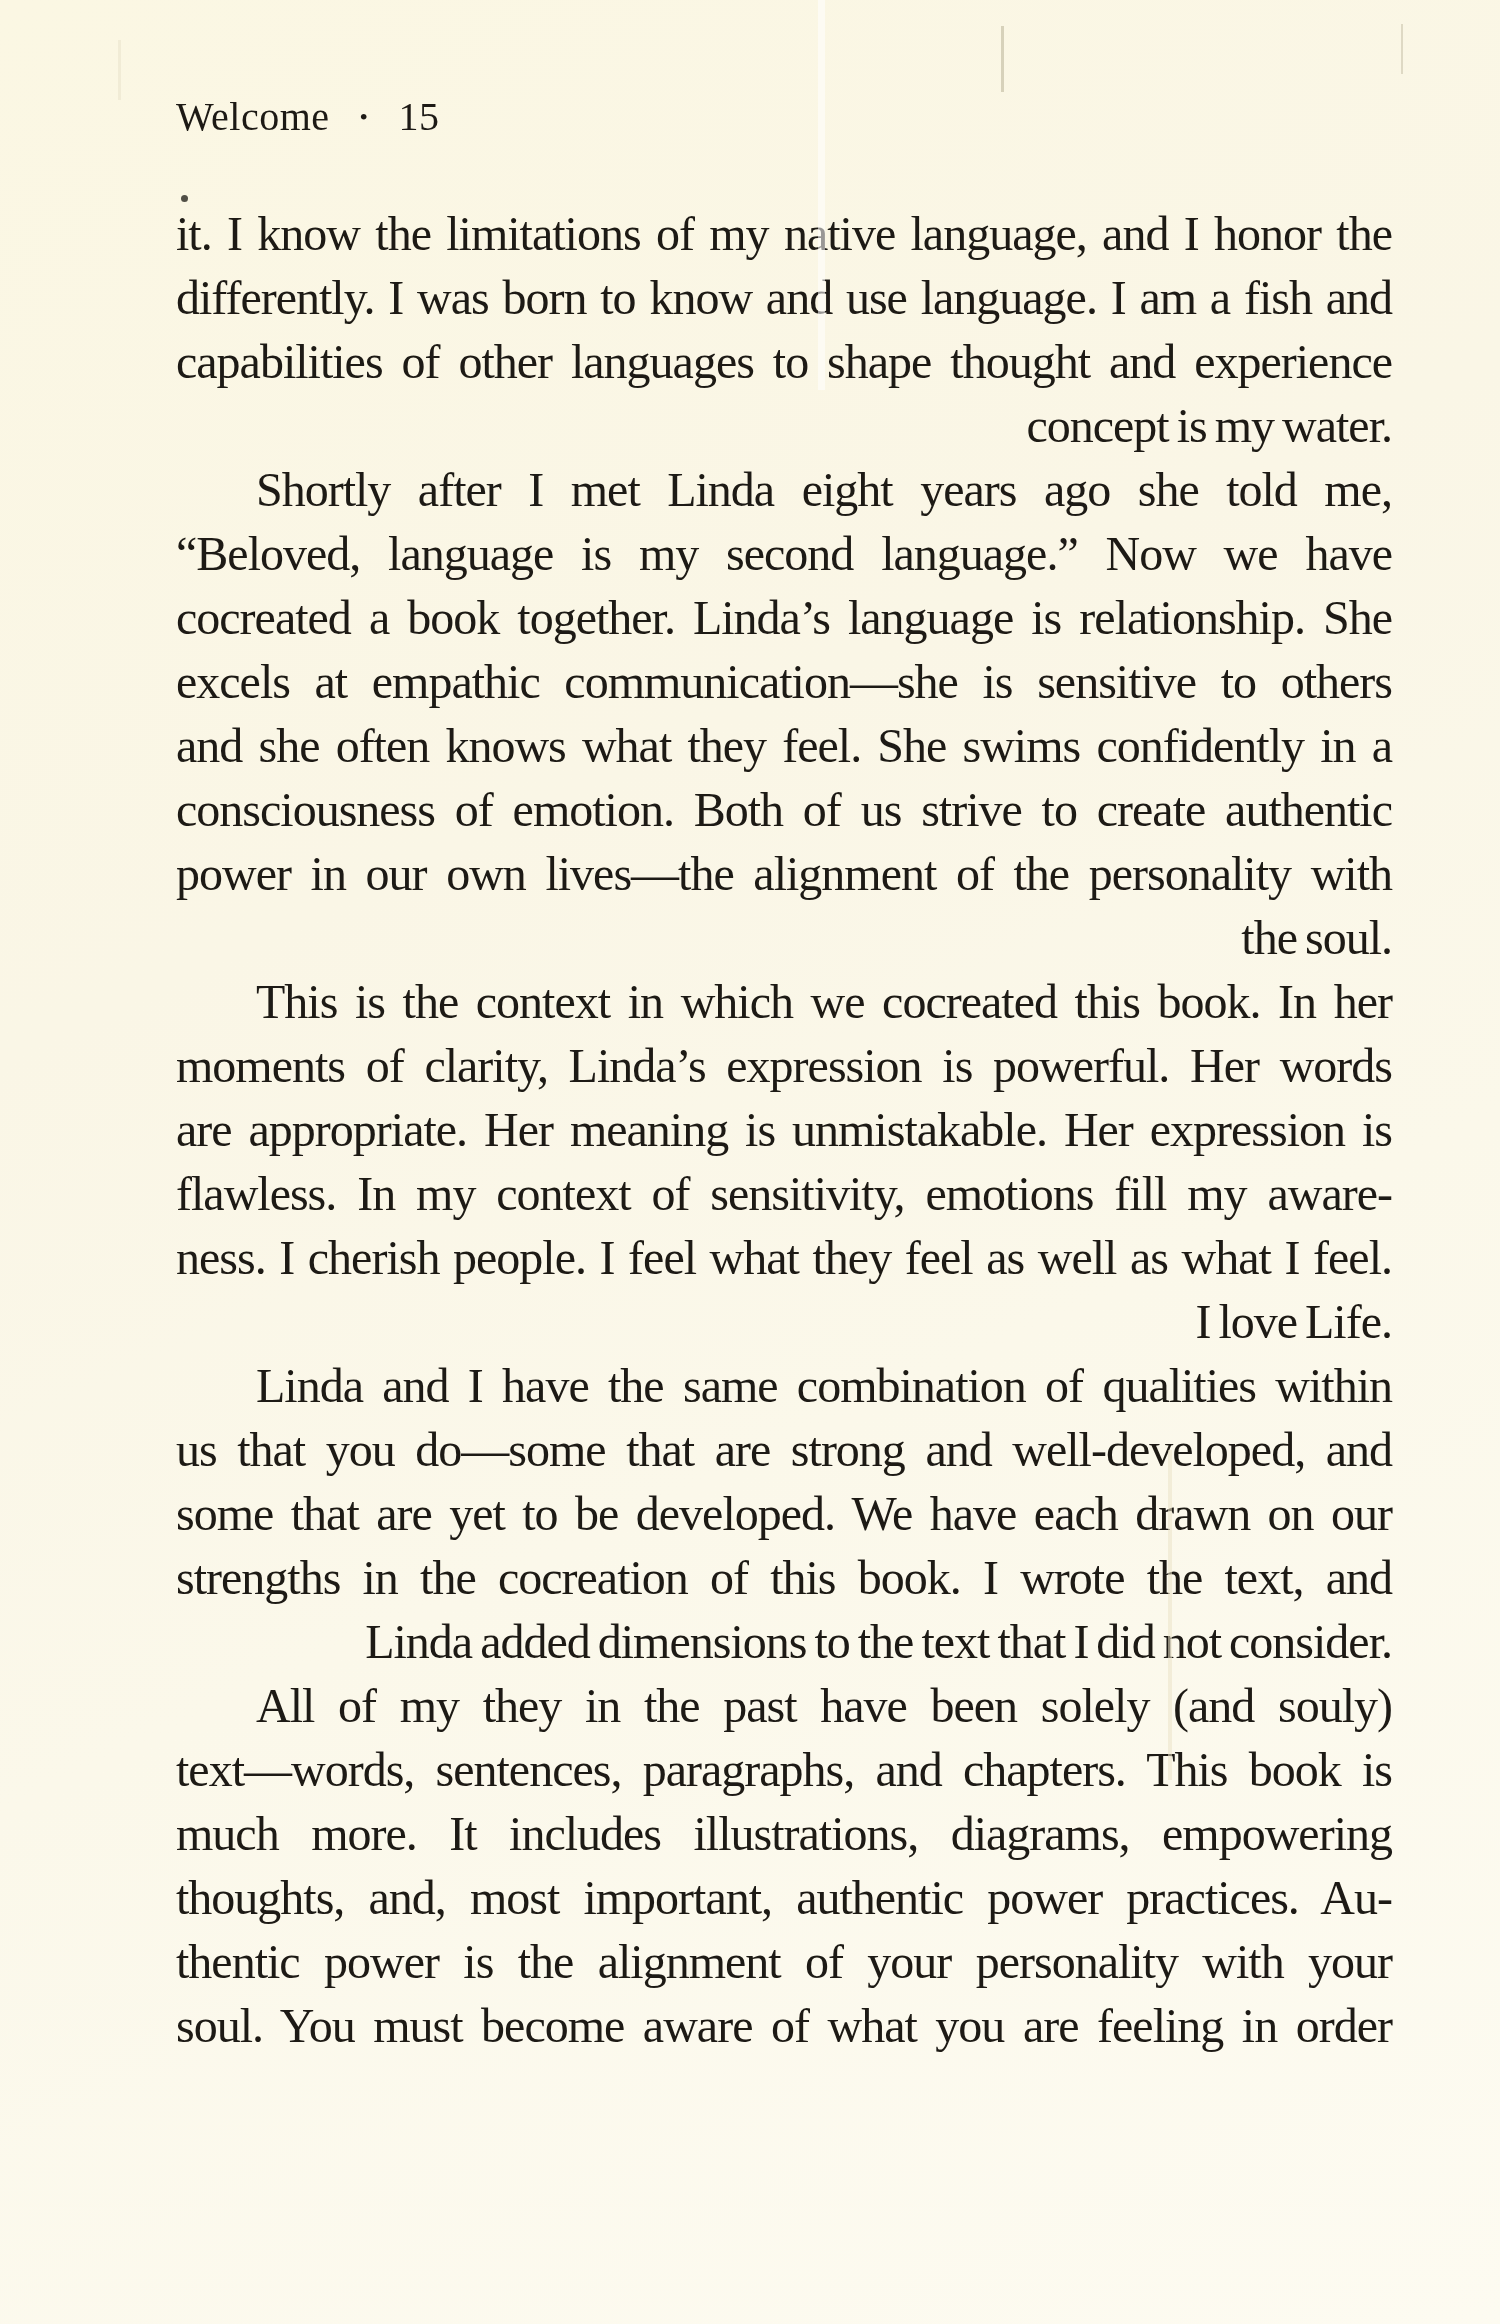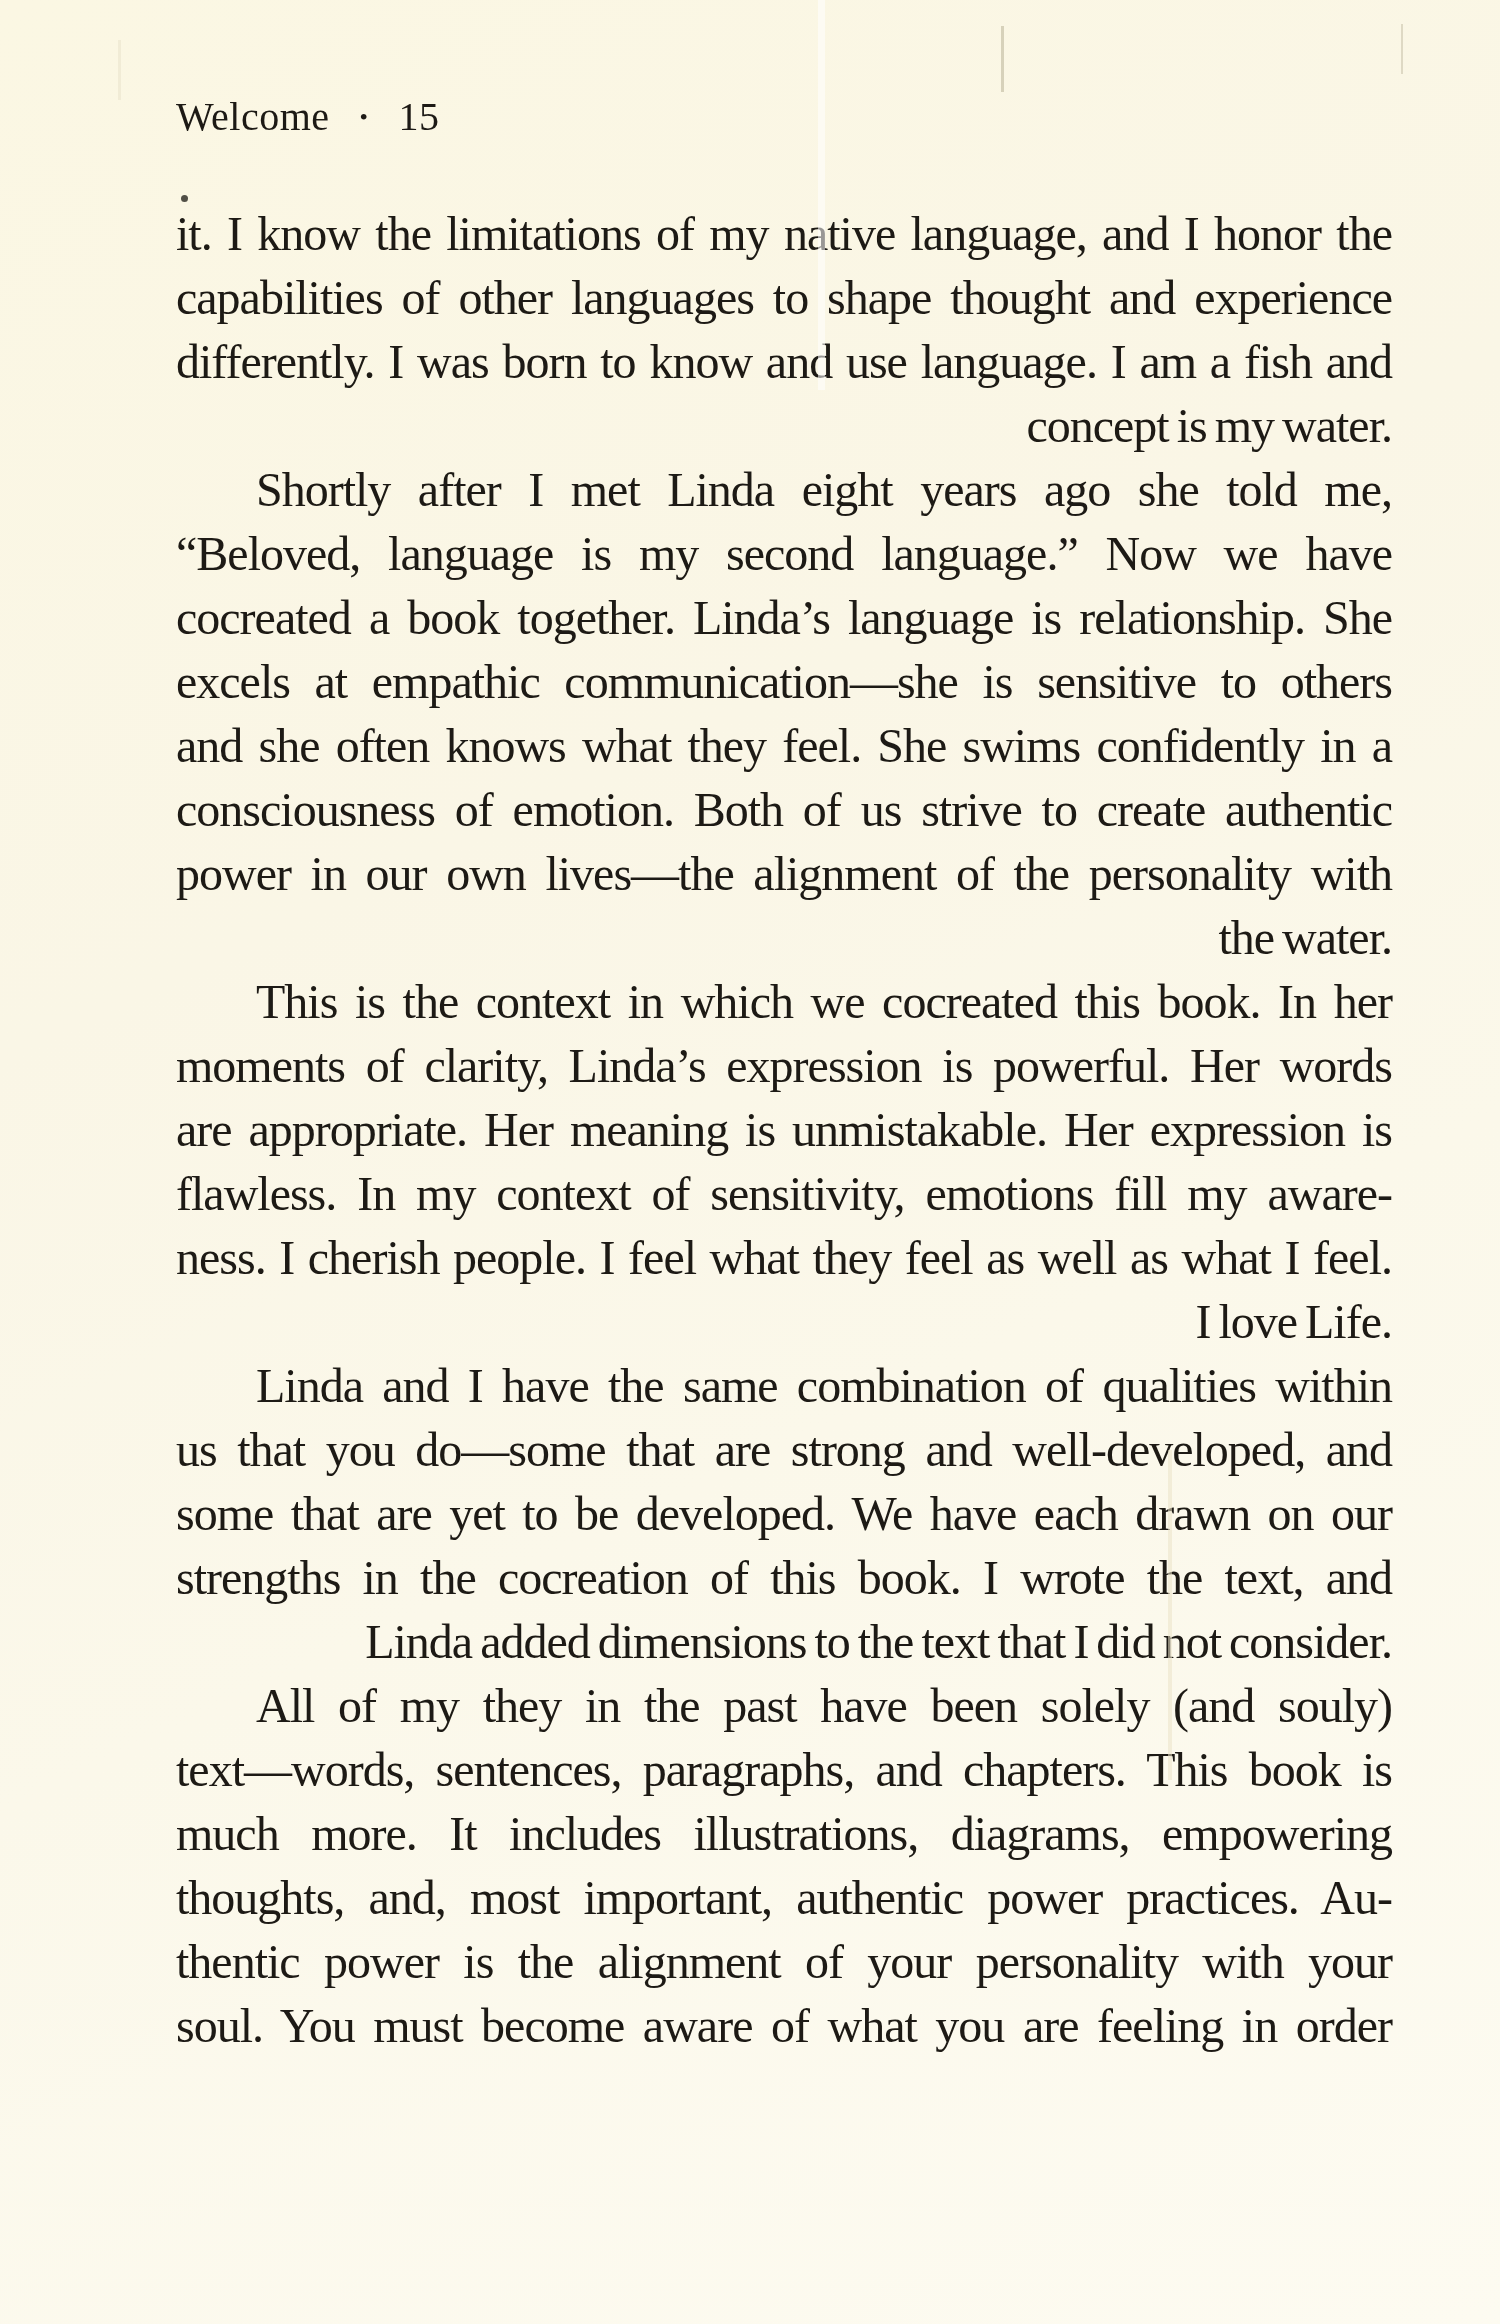--- a/index.html
+++ b/index.html
@@ -59,32 +59,32 @@
 
 <div class="page">
 
   <div class="running-header">
     <span>Welcome</span><span class="bullet">•</span><span>15</span>
   </div>
 
   <div class="body-text">
 
     <div class="ln">it. I know the limitations of my native language, and I honor the</div>
+    <div class="ln">differently. I was born to know and use language. I am a fish and</div>
     <div class="ln">capabilities of other languages to shape thought and experience</div>
-    <div class="ln">differently. I was born to know and use language. I am a fish and</div>
     <div class="ln end">concept is my water.</div>
 
     <div class="ln ind">Shortly after I met Linda eight years ago she told me,</div>
     <div class="ln">“Beloved, language is my second language.” Now we have</div>
     <div class="ln">cocreated a book together. Linda’s language is relationship. She</div>
     <div class="ln">excels at empathic communication—she is sensitive to others</div>
     <div class="ln">and she often knows what they feel. She swims confidently in a</div>
     <div class="ln">consciousness of emotion. Both of us strive to create authentic</div>
     <div class="ln">power in our own lives—the alignment of the personality with</div>
-    <div class="ln end">the water.</div>
+    <div class="ln end">the soul.</div>
 
     <div class="ln ind">This is the context in which we cocreated this book. In her</div>
     <div class="ln">moments of clarity, Linda’s expression is powerful. Her words</div>
     <div class="ln">are appropriate. Her meaning is unmistakable. Her expression is</div>
     <div class="ln">flawless. In my context of sensitivity, emotions fill my aware-</div>
     <div class="ln">ness. I cherish people. I feel what they feel as well as what I feel.</div>
     <div class="ln end">I love Life.</div>
 
     <div class="ln ind">Linda and I have the same combination of qualities within</div>
     <div class="ln">us that you do—some that are strong and well-developed, and</div>

